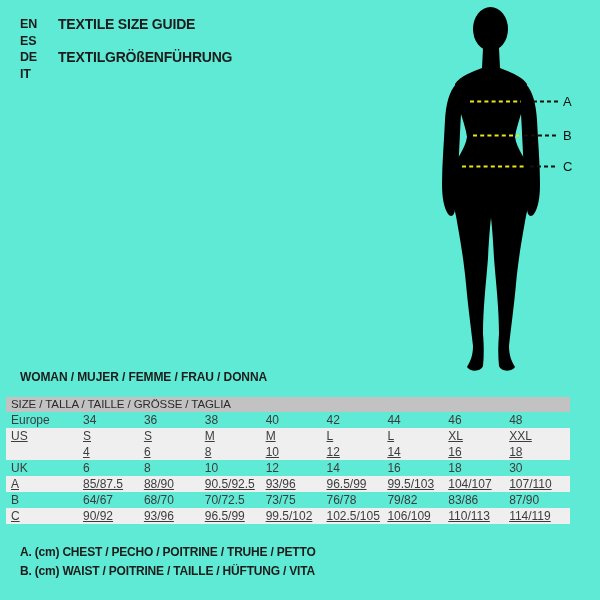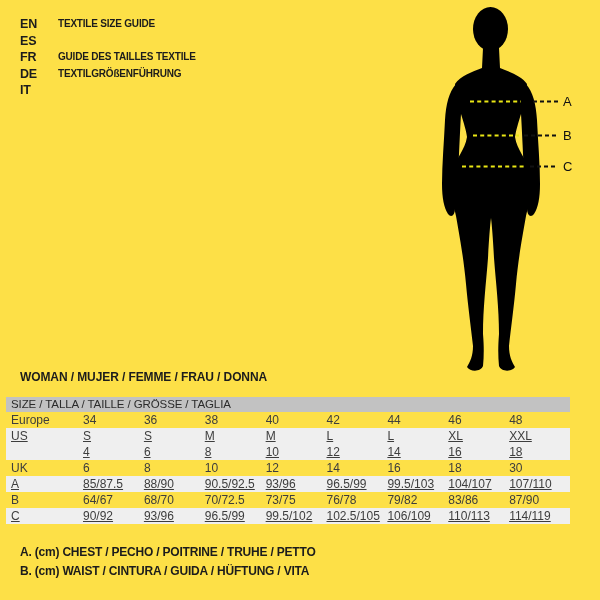--- a/index.html
+++ b/index.html
@@ -1,24 +1,24 @@
 <!DOCTYPE html>
 <html><head>
 <meta charset="utf-8">
 <style>
   html,body{margin:0;padding:0;background:#fff;}
   .canvas{
-    position:relative;width:600px;height:600px;background:#fde047;
+    position:relative;width:600px;height:600px;background:#5eead4;
     font-family:"Liberation Sans",sans-serif;color:#222;overflow:hidden;
   }
   
   .lang-block{position:absolute;left:20px;top:16px;}
   .lang-row{display:flex;height:16.5px;line-height:16.5px;}
   .lang-code{width:38px;font-size:12.5px;font-weight:700;color:#1c1c1c;letter-spacing:-0.2px;}
-  .lang-label{font-size:10px;font-weight:700;color:#1c1c1c;letter-spacing:-0.2px;white-space:nowrap;}
+  .lang-label{font-size:14px;font-weight:700;color:#1c1c1c;letter-spacing:-0.2px;white-space:nowrap;}
 
   
   .figure-svg{position:absolute;left:430px;top:0;}
   .marker-label{position:absolute;font-size:13px;font-weight:400;color:#111;}
   .marker-a{left:563px;top:94px;}
   .marker-b{left:563px;top:128px;}
   .marker-c{left:563px;top:159px;}
 
   
   .section-title{position:absolute;left:20px;top:370px;font-size:12px;font-weight:700;color:#1c1c1c;letter-spacing:-0.1px;}
@@ -43,24 +43,20 @@
 
 <div class="canvas">
 
   <div class="lang-block">
     <div class="lang-row">
       <span class="lang-code">EN</span>
       <span class="lang-label">TEXTILE SIZE GUIDE</span>
     </div>
     <div class="lang-row">
       <span class="lang-code">ES</span>
-    </div>
-    <div class="lang-row">
-      <span class="lang-code">FR</span>
-      <span class="lang-label">GUIDE DES TAILLES TEXTILE</span>
     </div>
     <div class="lang-row">
       <span class="lang-code">DE</span>
       <span class="lang-label">TEXTILGRÖßENFÜHRUNG</span>
     </div>
     <div class="lang-row">
       <span class="lang-code">IT</span>
     </div>
   </div>
 
@@ -207,16 +203,16 @@
       <span class="tcell">99.5/102</span>
       <span class="tcell">102.5/105</span>
       <span class="tcell">106/109</span>
       <span class="tcell">110/113</span>
       <span class="tcell">114/119</span>
     </div>
   </div>
 
   <div class="legend-block">
     <div class="legend-line">A. (cm) CHEST / PECHO / POITRINE / TRUHE / PETTO</div>
-    <div class="legend-line">B. (cm) WAIST / CINTURA / GUIDA / HÜFTUNG / VITA</div>
+    <div class="legend-line">B. (cm) WAIST / POITRINE / TAILLE / HÜFTUNG / VITA</div>
   </div>
 
 </div>
 
 </body></html>

